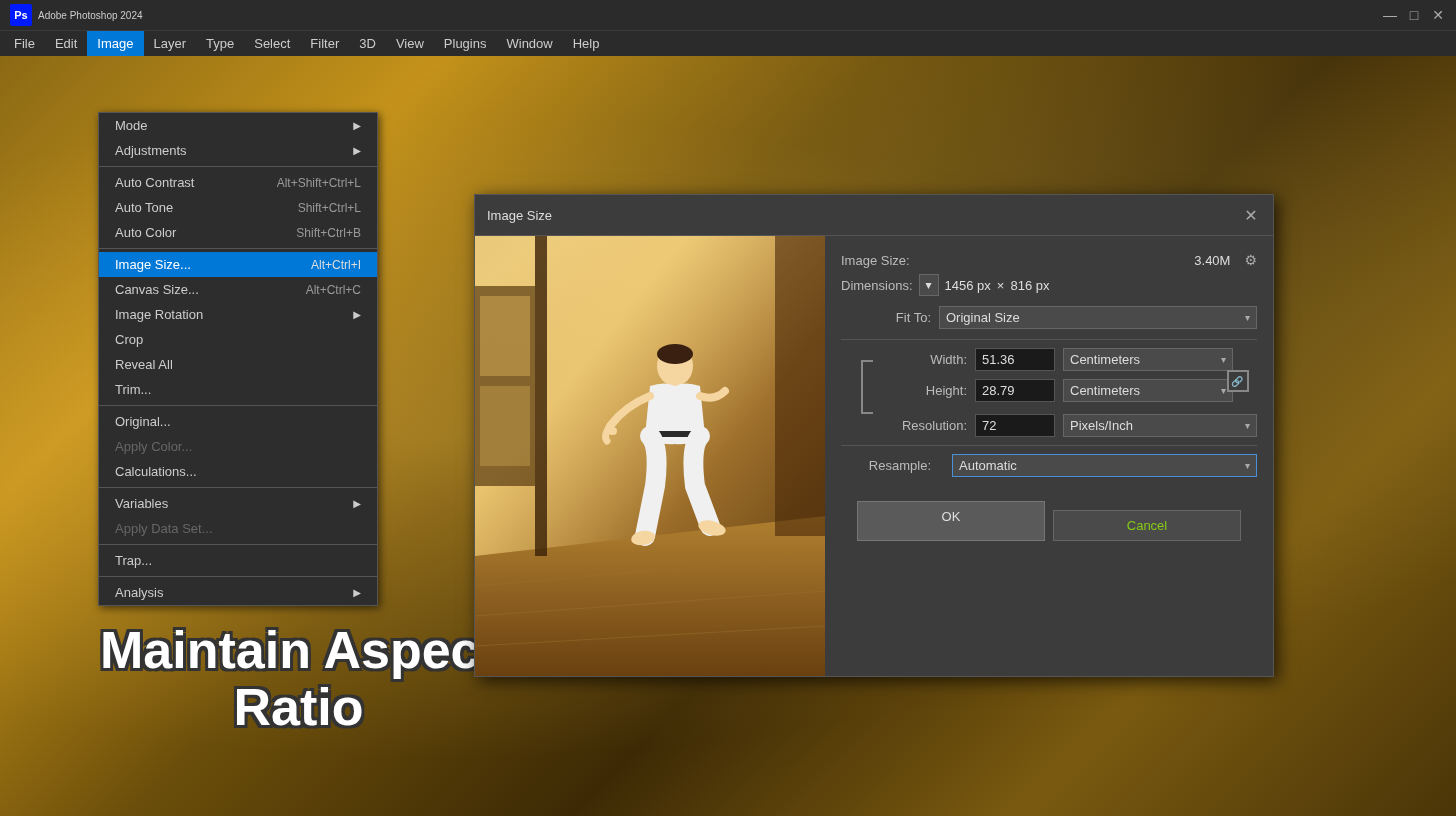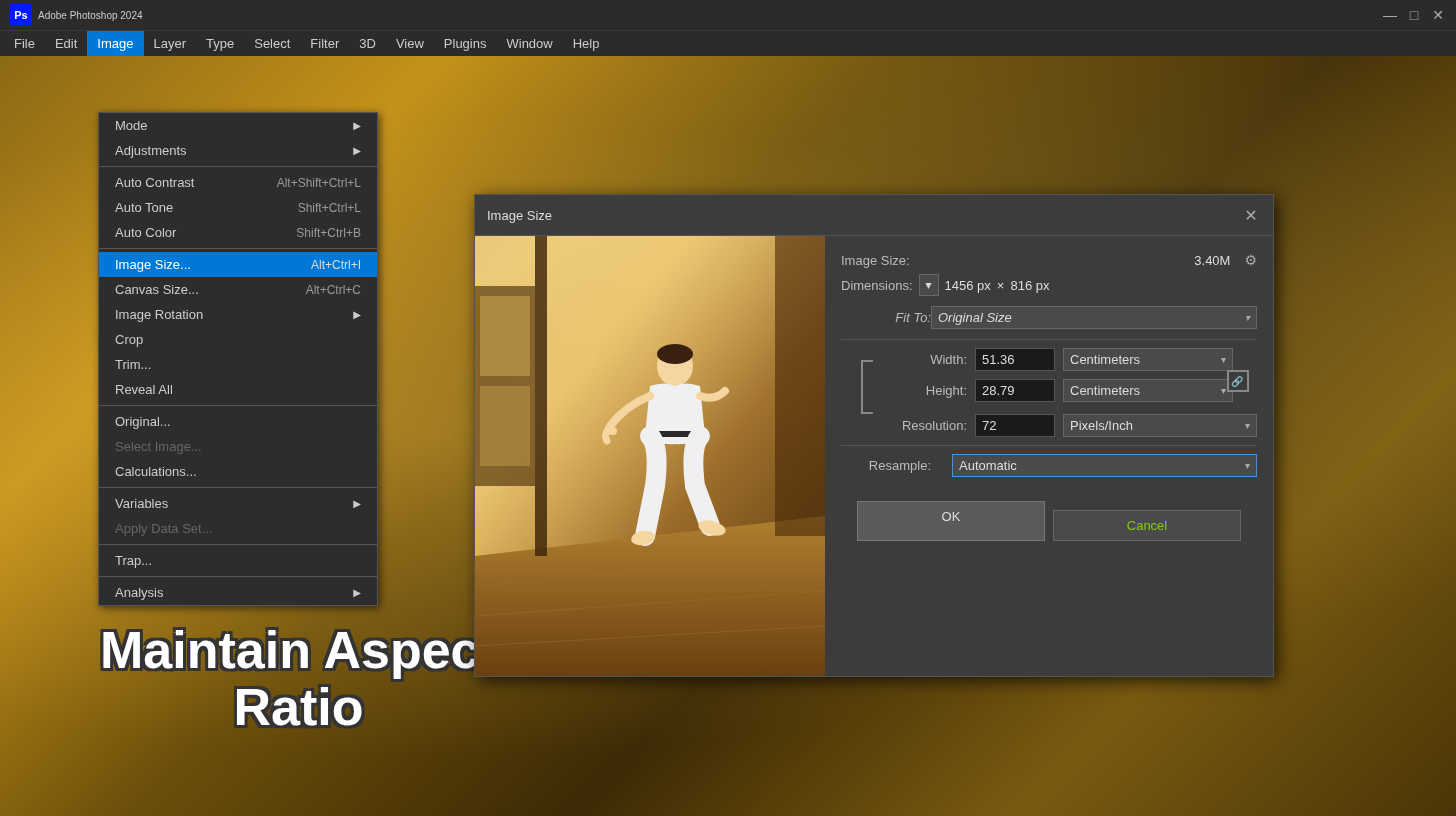--- a/index.html
+++ b/index.html
@@ -316,21 +316,21 @@
       cursor: pointer;
       display: flex;
       align-items: center;
       justify-content: space-between;
     }
 
     .fit-to-row {
       display: flex;
       align-items: center;
       margin-bottom: 10px;
-      font-style: italic;
+      gap: 8px;
     }
     .fit-select {
       flex: 1;
       background: #4a4a4a;
       border: 1px solid #666;
       color: #ddd;
       padding: 3px 6px;
       font-size: 13px;
       display: flex;
       align-items: center;
@@ -489,34 +489,34 @@
     <div class="dropdown-item">
       <span>Image Rotation</span>
       <span class="arrow-right">▶</span>
     </div>
 
     <div class="dropdown-item">
       <span>Crop</span>
     </div>
 
     <div class="dropdown-item">
+      <span>Reveal All</span>
+    </div>
+
+    <div class="dropdown-item">
       <span>Trim...</span>
     </div>
-
-    <div class="dropdown-item">
-      <span>Reveal All</span>
-    </div>
     <div class="dropdown-separator"></div>
 
     <div class="dropdown-item">
       <span>Original...</span>
     </div>
 
     <div class="dropdown-item disabled">
-      <span>Select Image...</span>
+      <span>Apply Color...</span>
     </div>
 
     <div class="dropdown-item">
       <span>Calculations...</span>
     </div>
     <div class="dropdown-separator"></div>
 
     <div class="dropdown-item">
       <span>Variables</span>
       <span class="arrow-right">▶</span>

